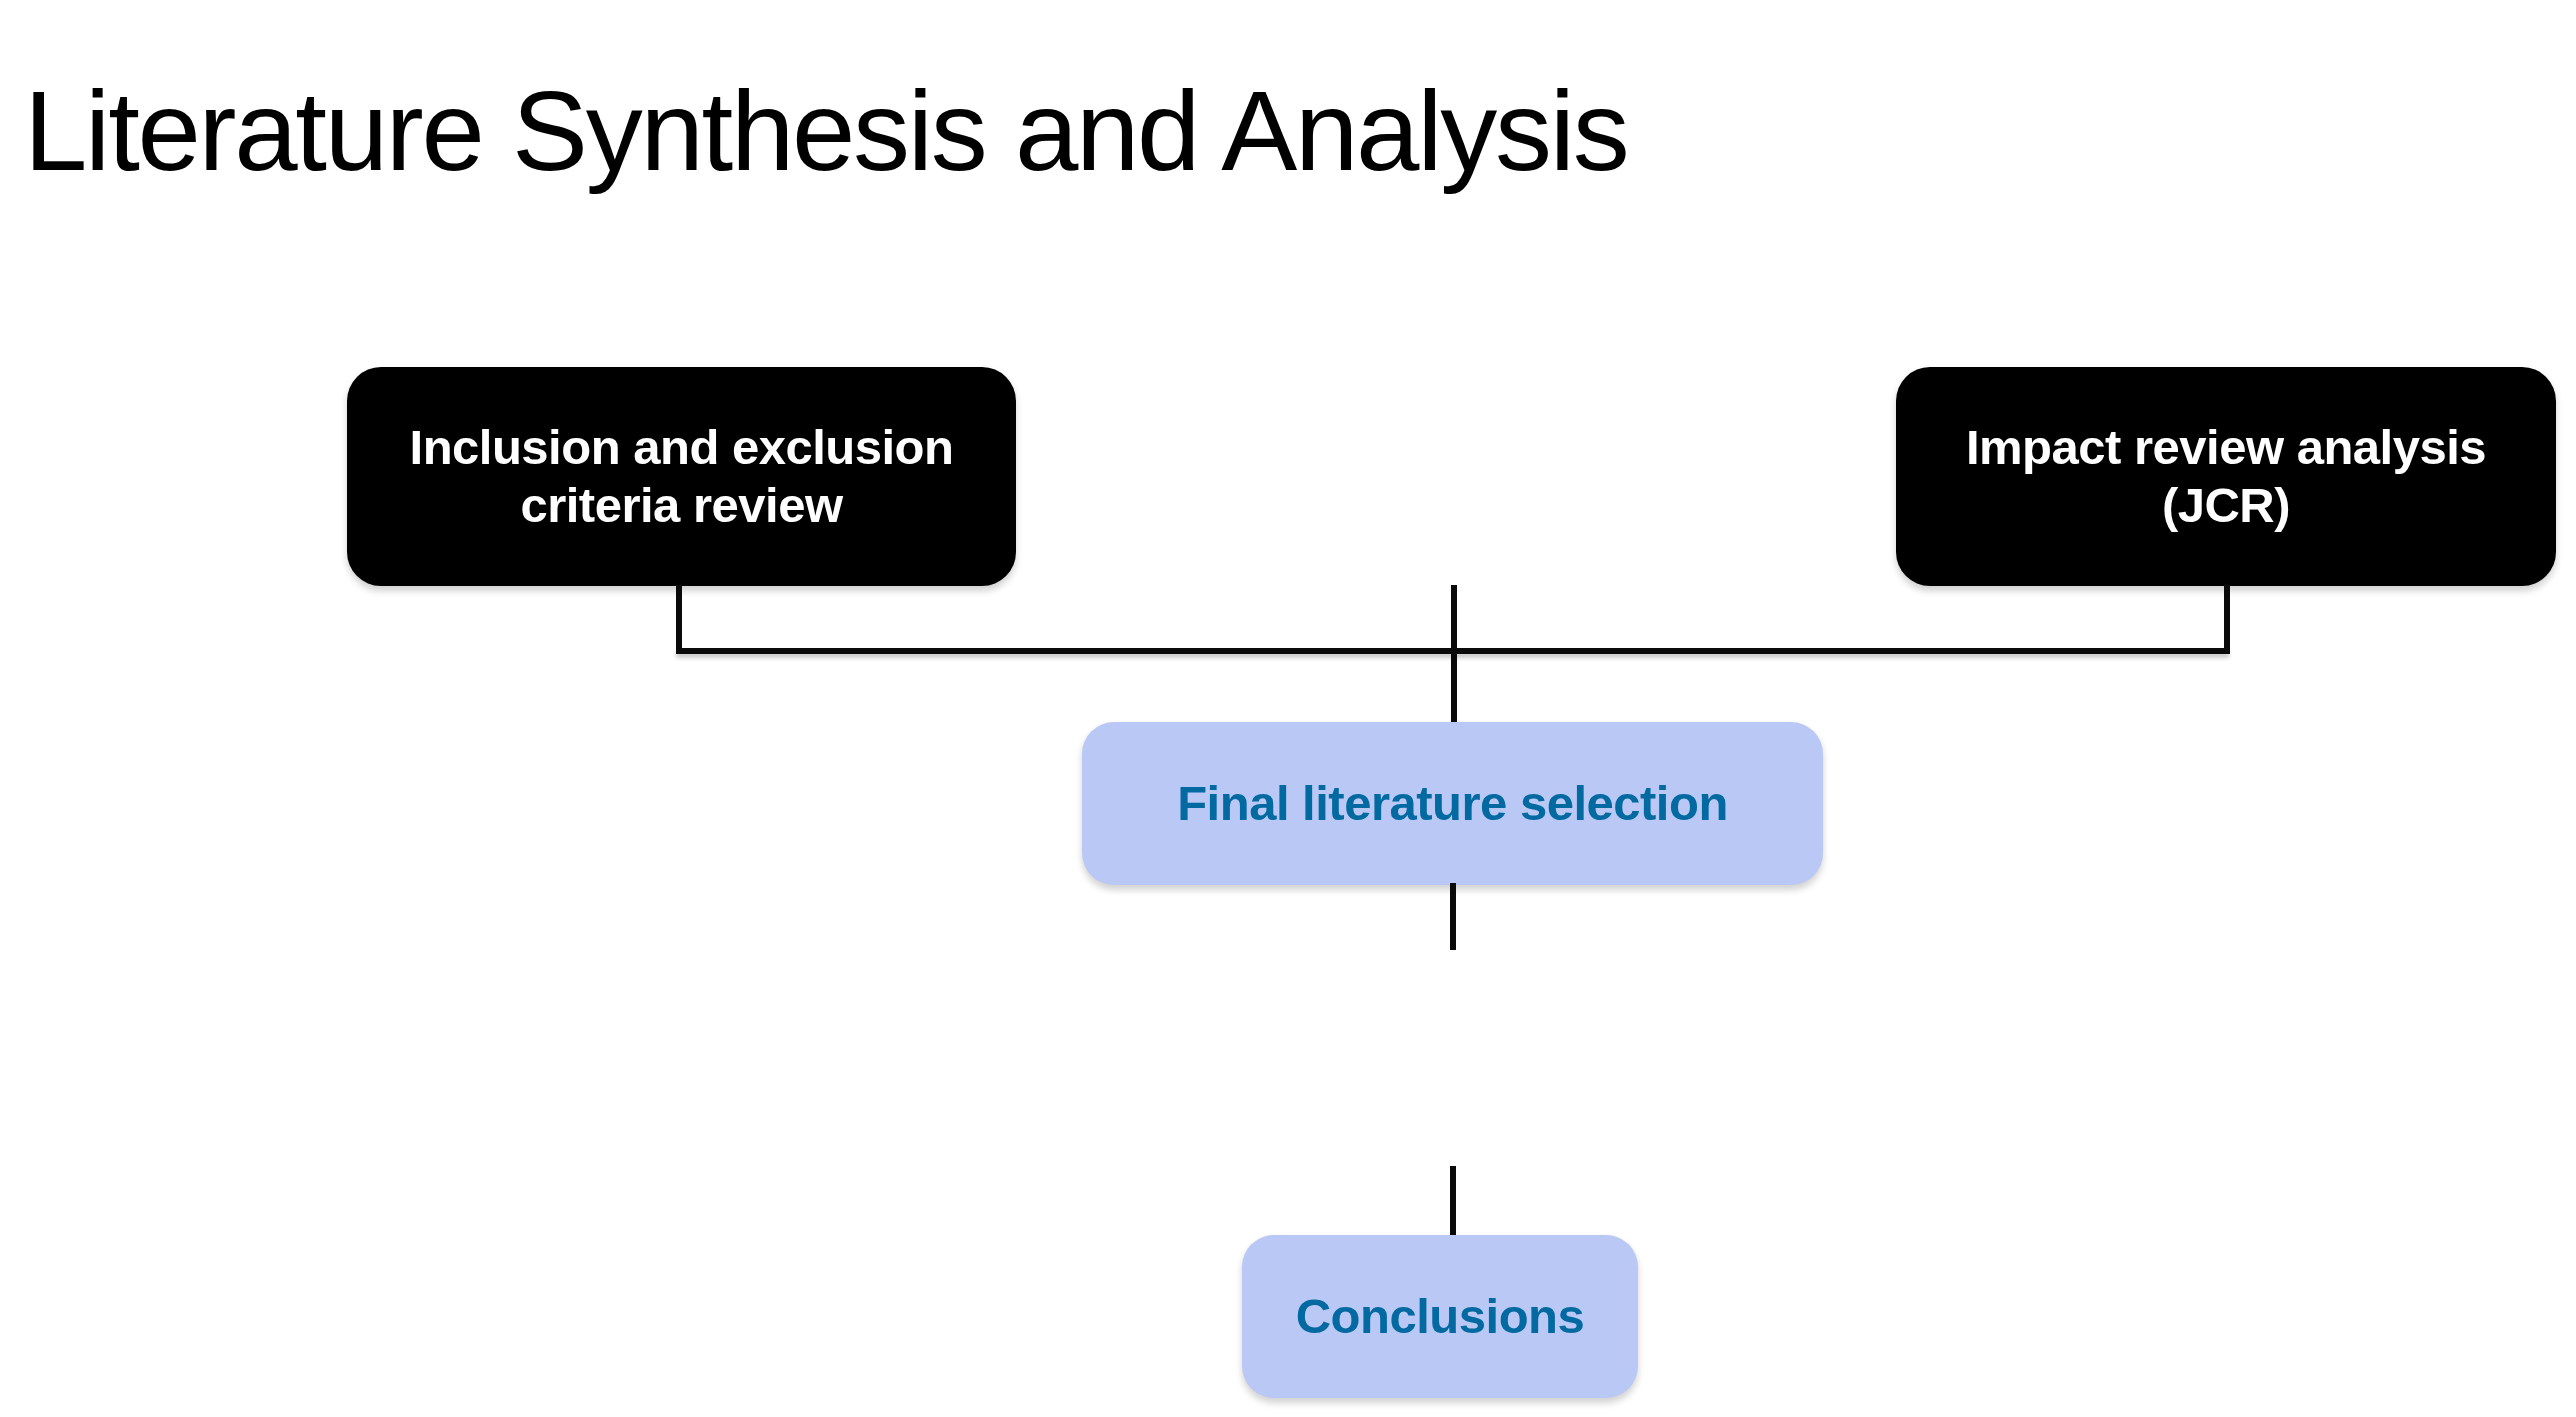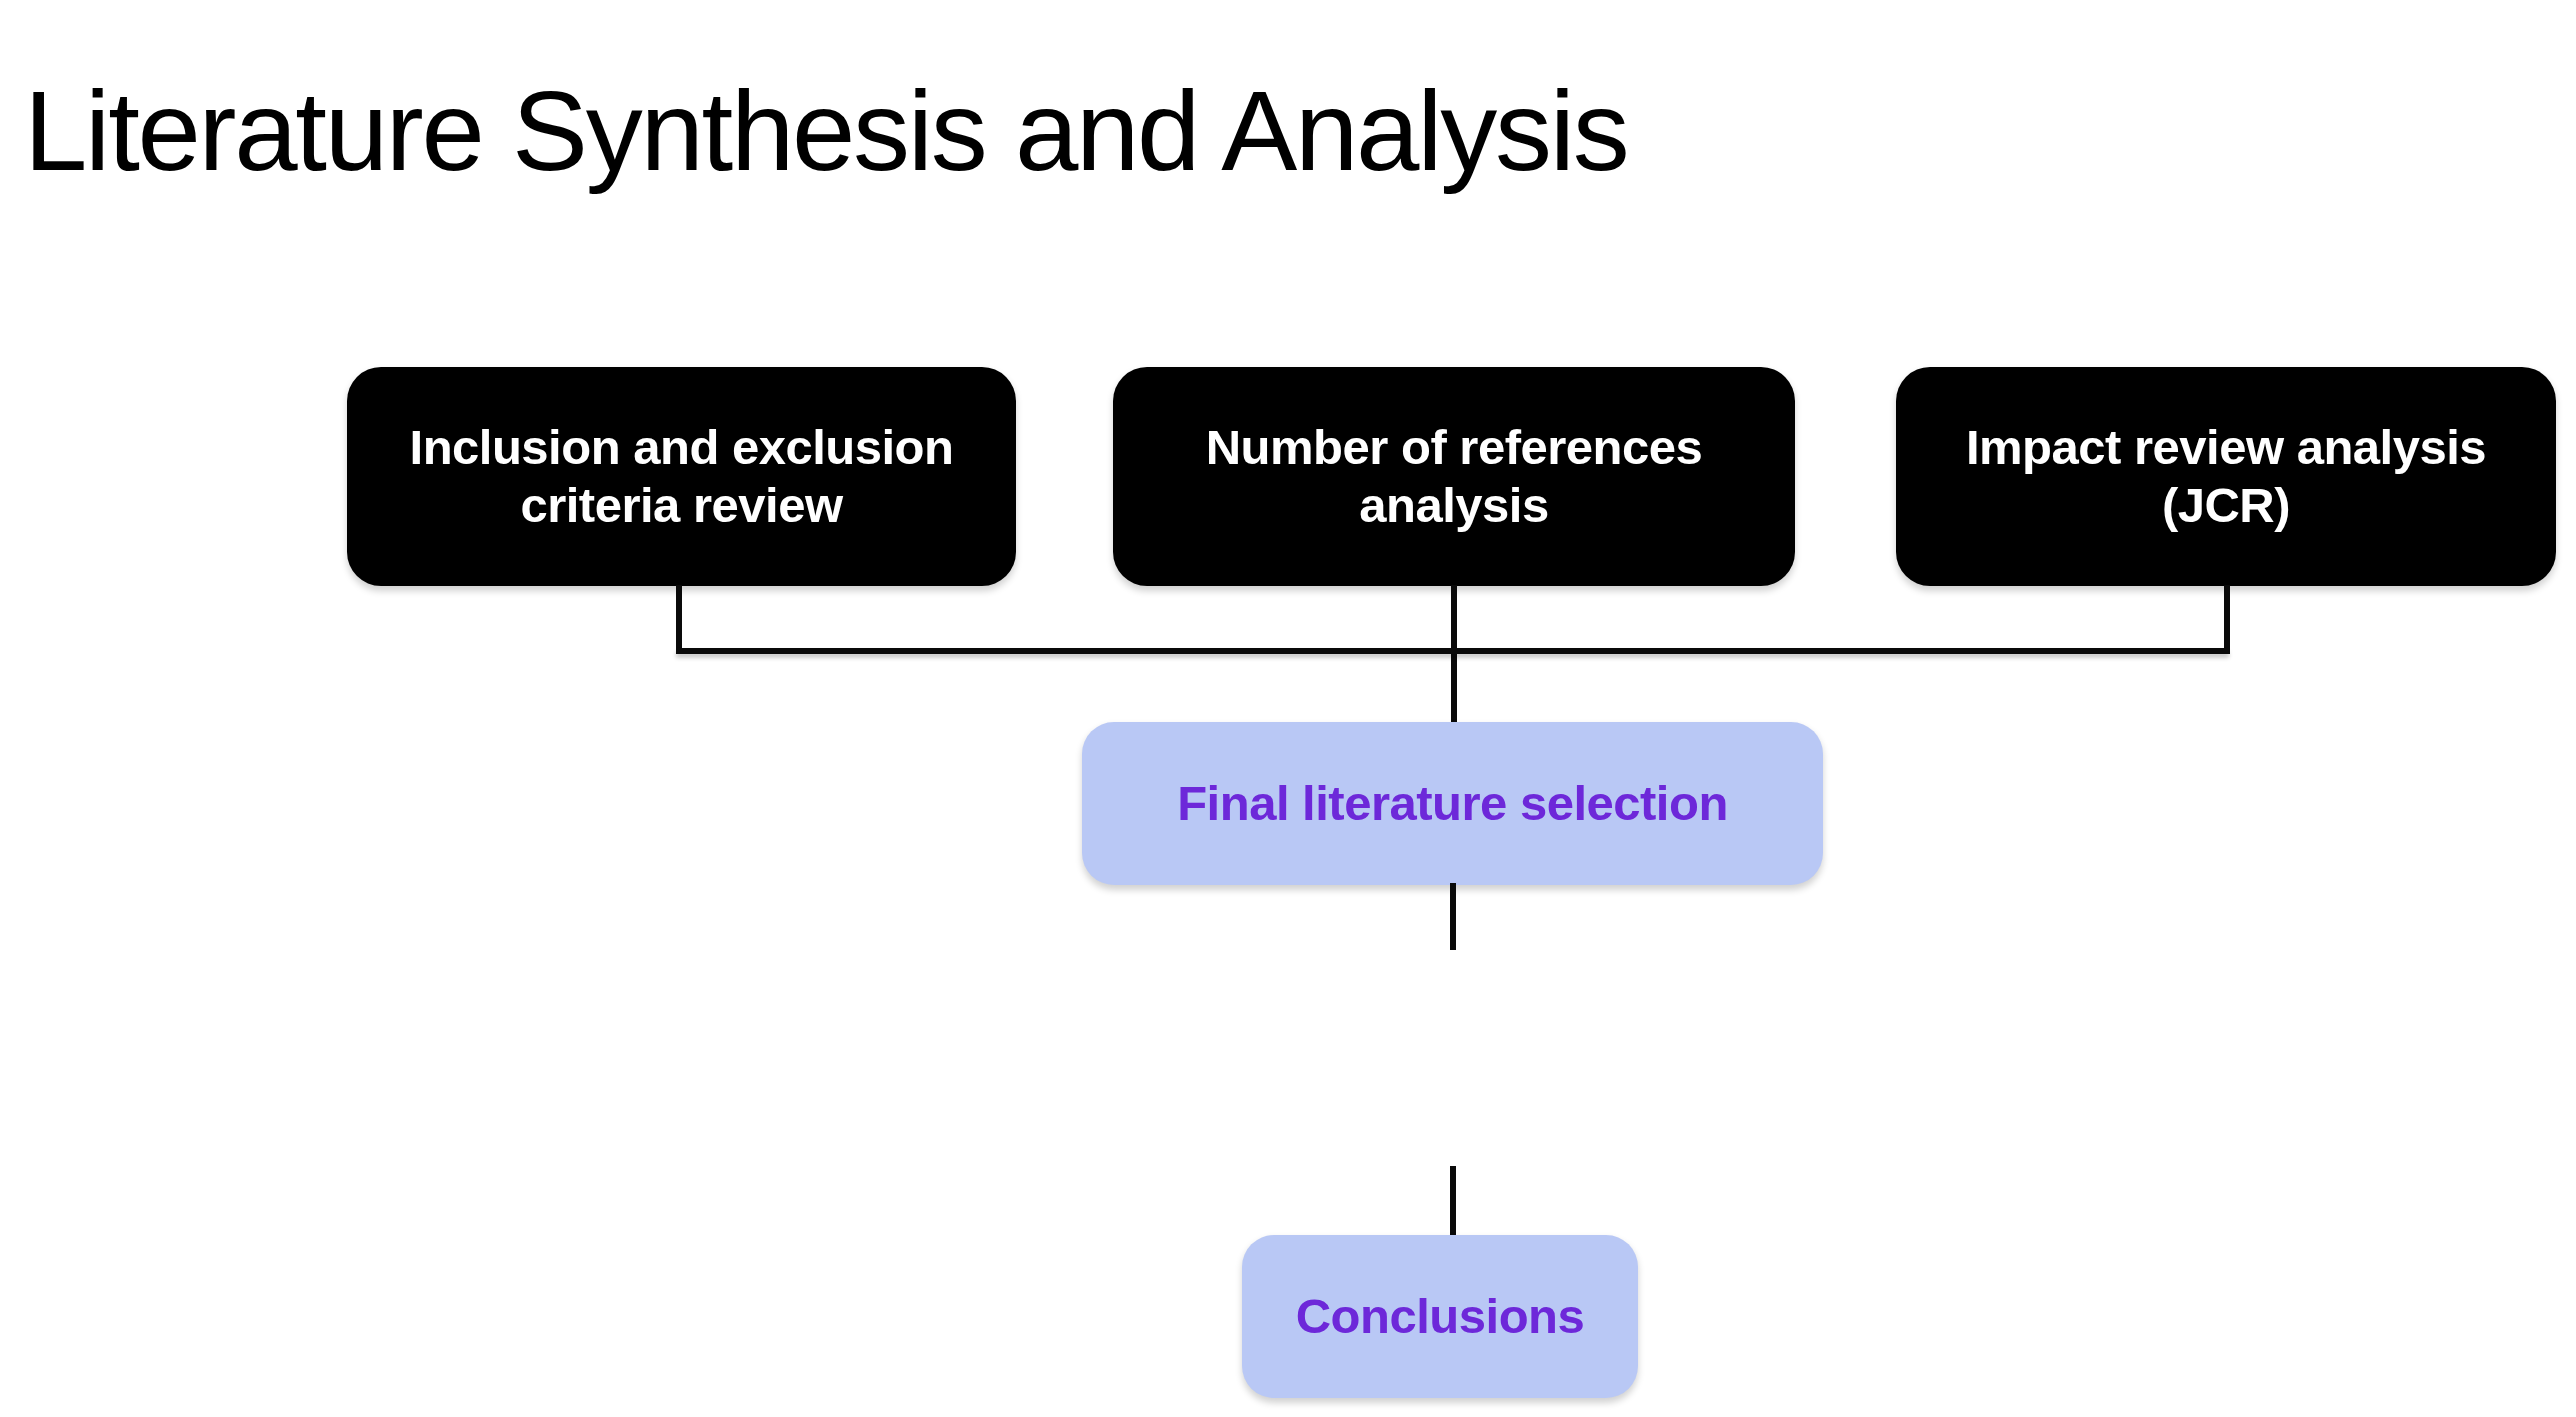--- a/index.html
+++ b/index.html
@@ -31,21 +31,21 @@
     display: flex;
     align-items: center;
     justify-content: center;
     text-align: center;
     border-radius: 34px;
     box-shadow: 0 4.7px 7.5px rgba(0,0,0,0.18);
     box-sizing: border-box;
     padding: 9.3px 26px;
   }
   .node.dark  { background: #000000; color: #ffffff; }
-  .node.light { background: #b9c8f5; color: #6d28d9; }
+  .node.light { background: #b9c8f5; color: #0369a1; }
   .node .label {
     font-size: 49px;
     font-weight: 600;
     letter-spacing: -0.5px;
     line-height: 1.18;
     white-space: pre-line;
   }
   
   .n1 { left: 347px;  top: 367px;  width: 669px; height: 219px; }
   .n2 { left: 1113px; top: 367px;  width: 682px; height: 219px; }
@@ -70,24 +70,20 @@
 <body>
 
 <div id="canvas">
 
   <h1 class="page-title">Literature Synthesis and Analysis</h1>
 
   <div class="node dark n1">
     <span class="label">Inclusion and exclusion
 criteria review</span>
   </div>
-  <div class="node dark n2">
-    <span class="label">Number of references
-analysis</span>
-  </div>
   <div class="node dark n3">
     <span class="label">Impact review analysis
 (JCR)</span>
   </div>
 
   <div class="conn c-v1"></div>
   <div class="conn c-v2"></div>
   <div class="conn c-v3"></div>
   <div class="conn h c-h"></div>
 

